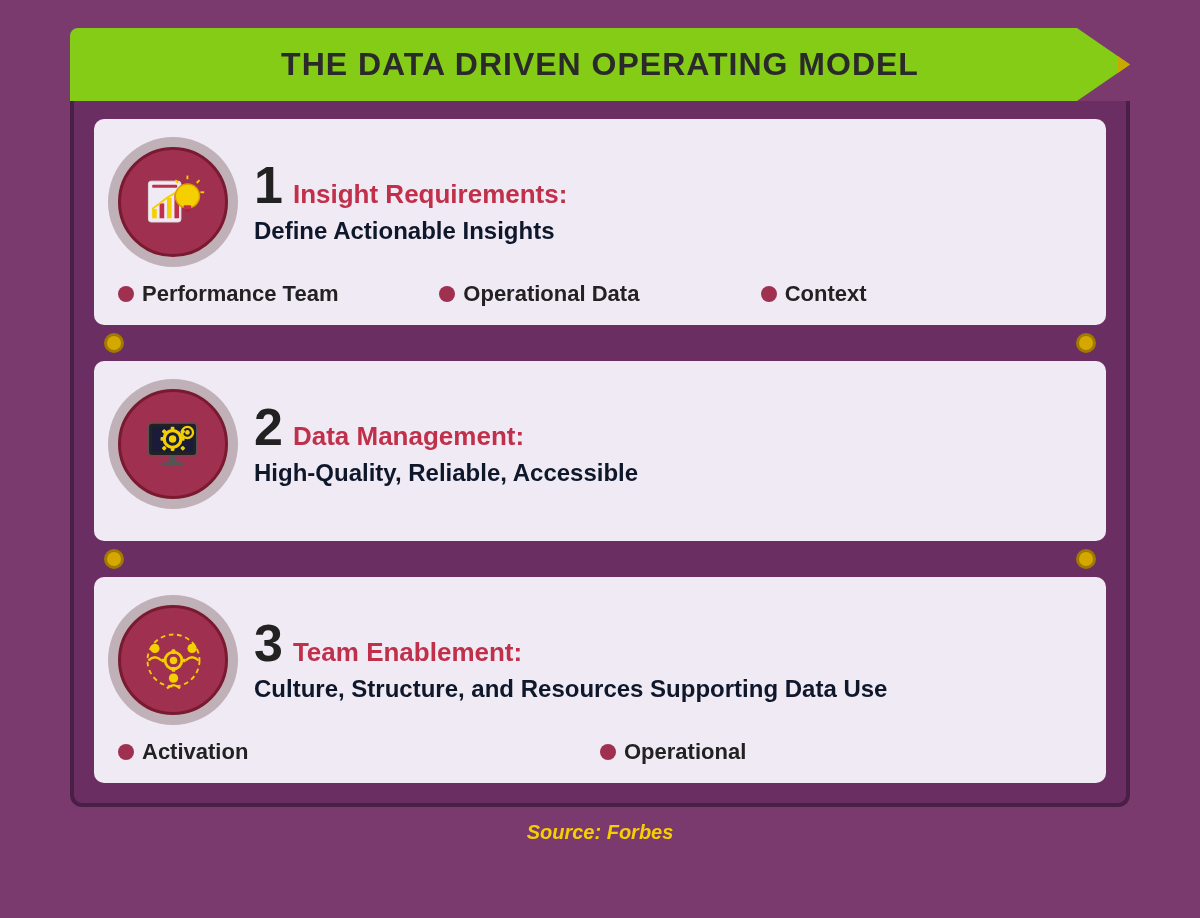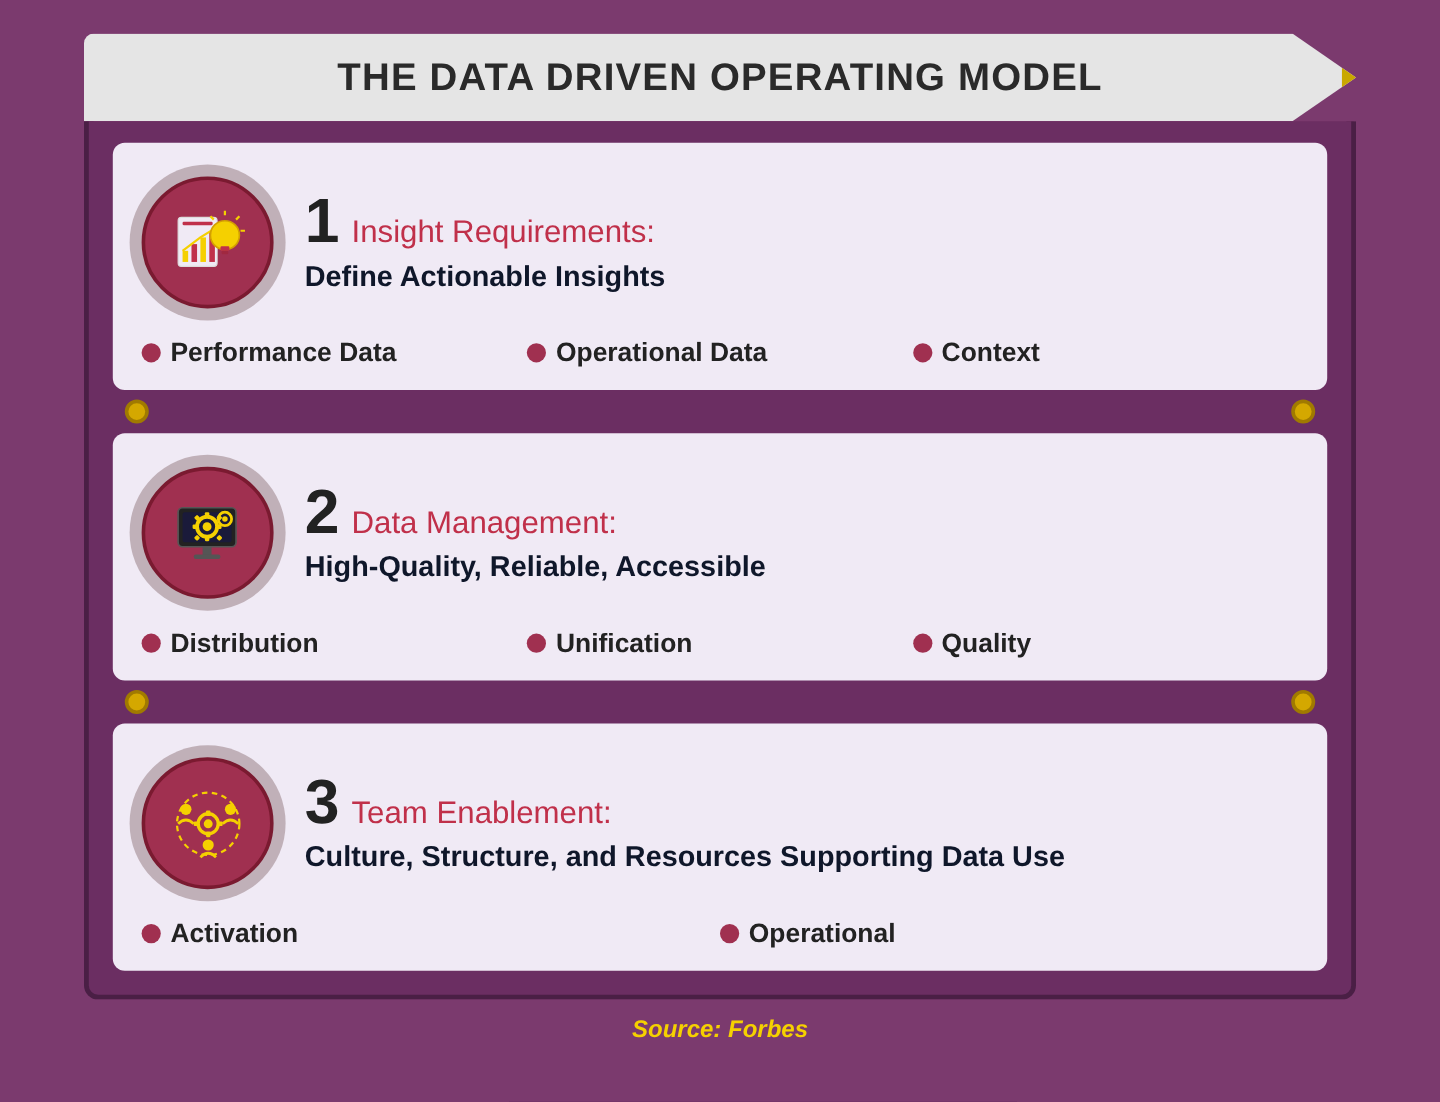--- a/index.html
+++ b/index.html
@@ -12,21 +12,21 @@
       display: flex;
       flex-direction: column;
       align-items: center;
       justify-content: flex-start;
       overflow: hidden;
     }
 
     
     .title-banner {
       width: 1060px;
-      background-color: #e5e5e5;
+      background-color: #84cc16;
       margin-top: 28px;
       padding: 18px 40px;
       border-radius: 8px 8px 0 0;
       position: relative;
       display: flex;
       align-items: center;
       justify-content: center;
       clip-path: polygon(0 0, 95% 0, 100% 50%, 95% 100%, 0 100%);
     }
 
@@ -148,21 +148,21 @@
 
     .row-number {
       font-size: 52px;
       font-weight: 900;
       color: #222;
       line-height: 1;
     }
 
     .row-category {
       font-size: 26px;
-      font-weight: 400;
+      font-weight: 700;
       color: #c0304a;
       line-height: 1.2;
     }
 
     .row-subtitle {
       font-size: 24px;
       font-weight: 700;
       color: #0f172a;
       margin-top: 2px;
     }
@@ -251,21 +251,21 @@
         <div class="row-number-title">
           <span class="row-number">1</span>
           <span class="row-category">Insight Requirements:</span>
         </div>
         <div class="row-subtitle">Define Actionable Insights</div>
       </div>
     </div>
     <div class="bullet-row">
       <div class="bullet-item">
         <div class="bullet-dot"></div>
-        <span class="bullet-text">Performance Data</span>
+        <span class="bullet-text">Performance Team</span>
       </div>
       <div class="bullet-item">
         <div class="bullet-dot"></div>
         <span class="bullet-text">Operational Data</span>
       </div>
       <div class="bullet-item">
         <div class="bullet-dot"></div>
         <span class="bullet-text">Context</span>
       </div>
     </div>
@@ -306,34 +306,20 @@
             <circle cx="50" cy="22" r="2.5" fill="#f5d000"></circle>
           </svg>
         </div>
       </div>
       <div class="row-title-block">
         <div class="row-number-title">
           <span class="row-number">2</span>
           <span class="row-category">Data Management:</span>
         </div>
         <div class="row-subtitle">High-Quality, Reliable, Accessible</div>
-      </div>
-    </div>
-    <div class="bullet-row">
-      <div class="bullet-item">
-        <div class="bullet-dot"></div>
-        <span class="bullet-text">Distribution</span>
-      </div>
-      <div class="bullet-item">
-        <div class="bullet-dot"></div>
-        <span class="bullet-text">Unification</span>
-      </div>
-      <div class="bullet-item">
-        <div class="bullet-dot"></div>
-        <span class="bullet-text">Quality</span>
       </div>
     </div>
   </div>
 
   <div class="connector">
     <div class="connector-dot"></div>
     <div class="connector-dot"></div>
   </div>
 
   <div class="row-card">

